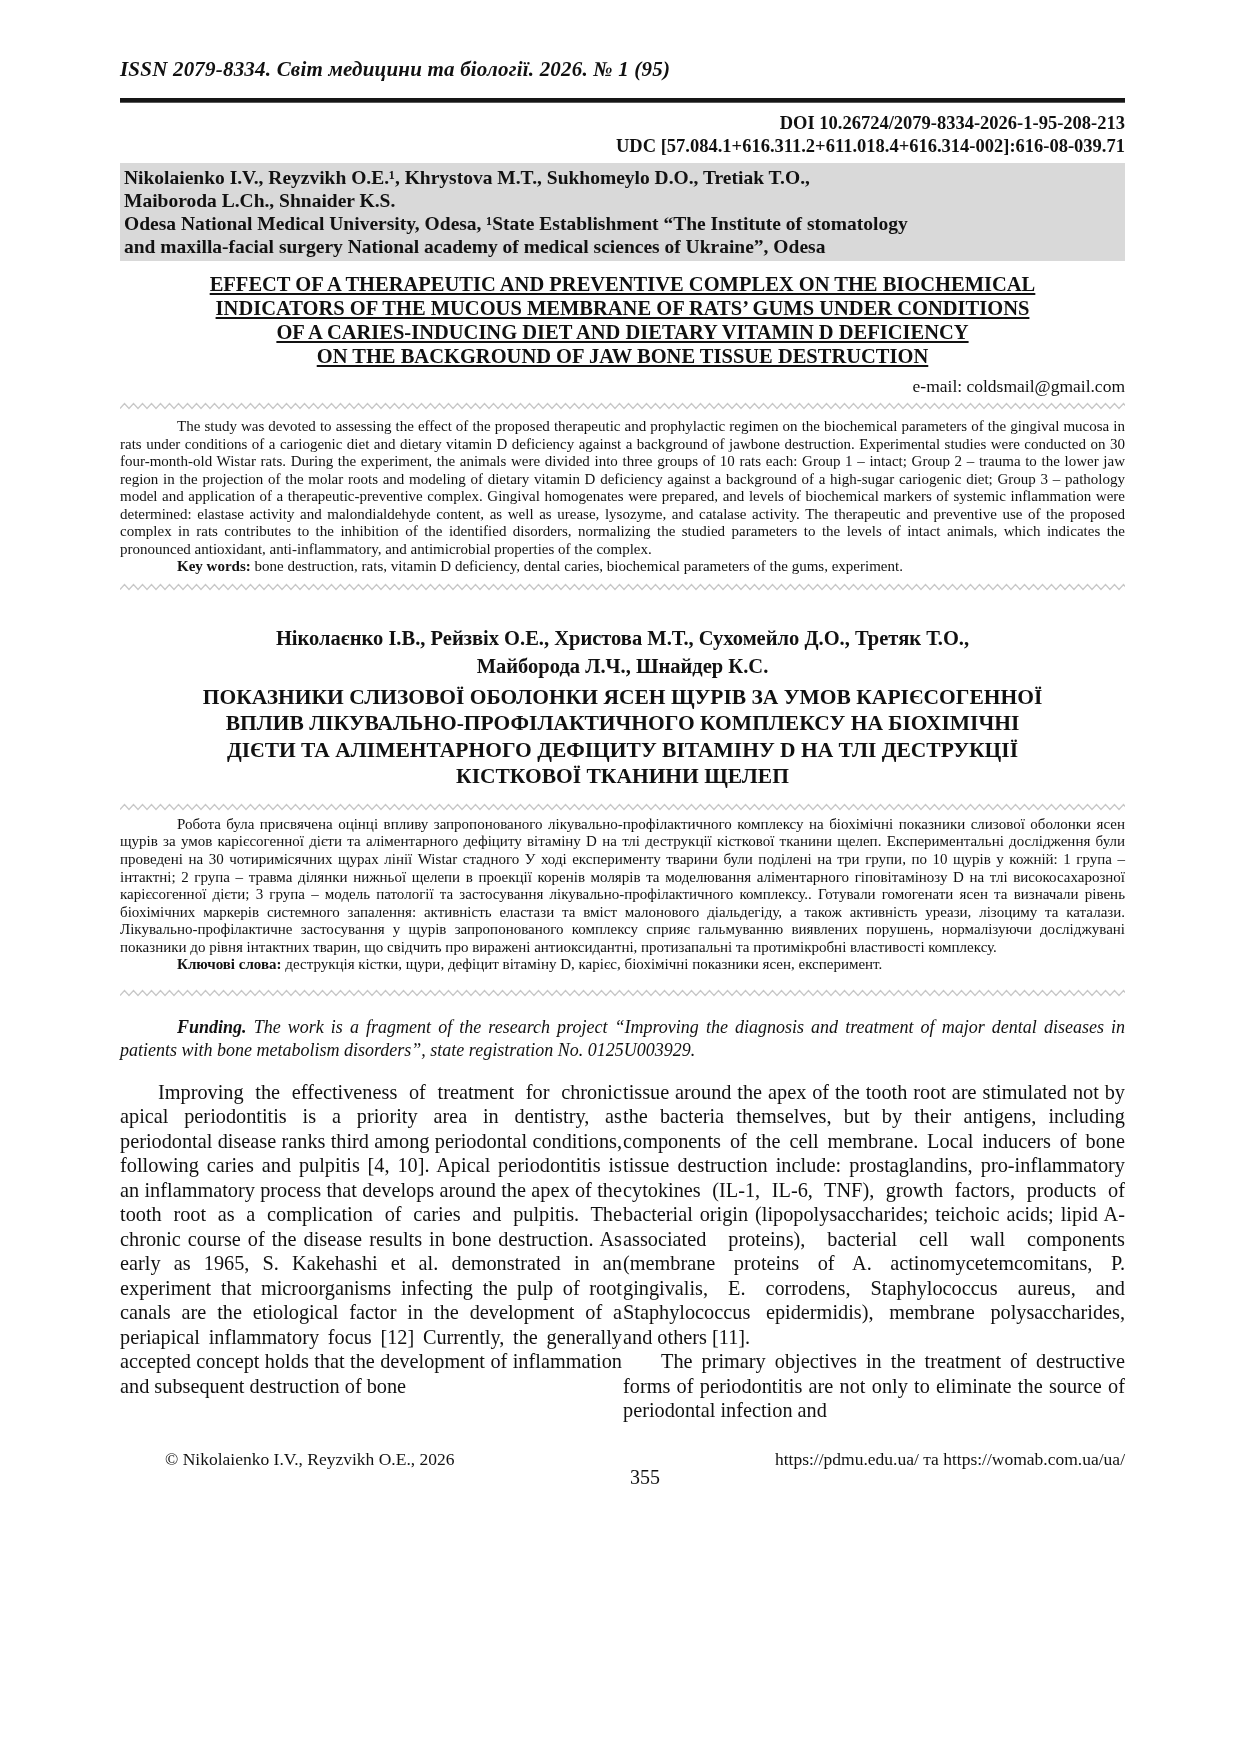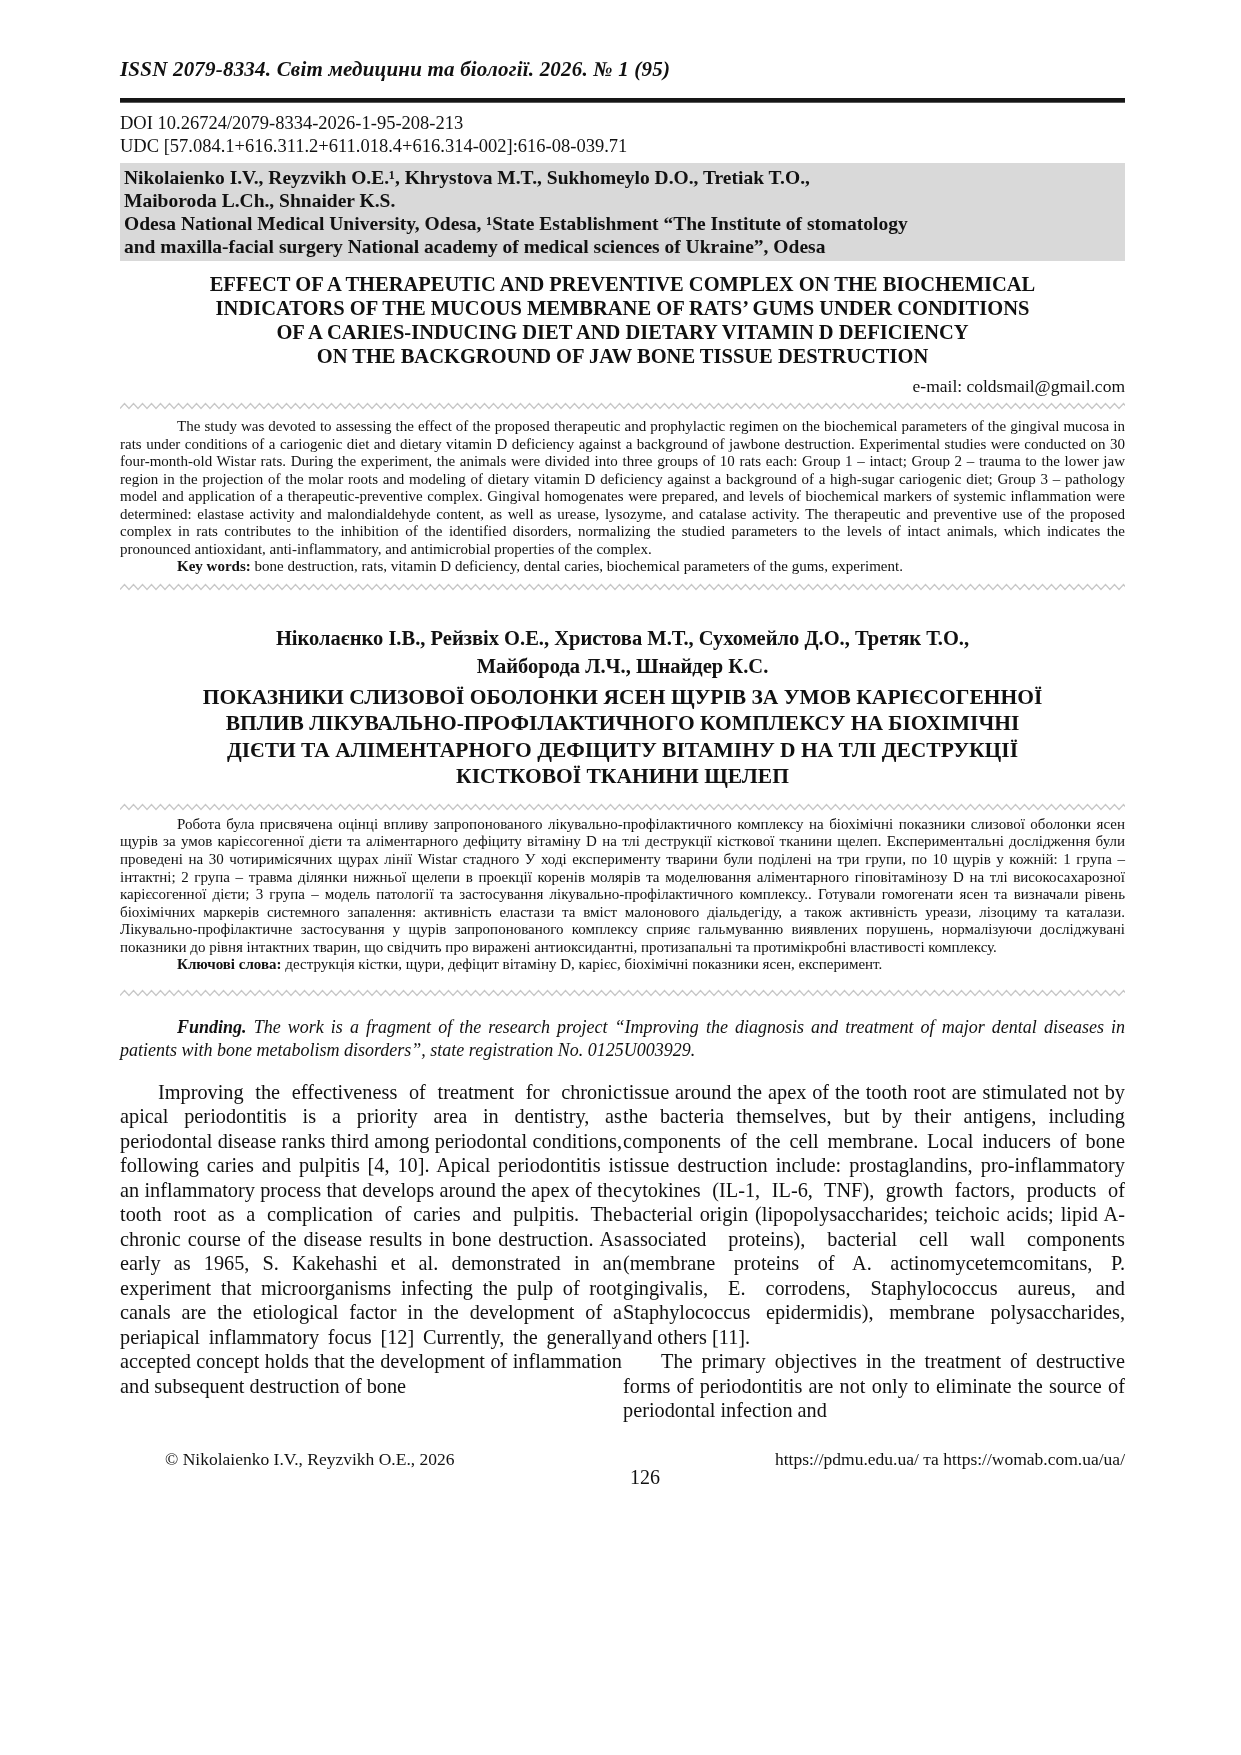--- a/index.html
+++ b/index.html
@@ -15,33 +15,33 @@
   .journal-header {
     font-size: 21px; font-weight: bold; font-style: italic;
     line-height: 26px; letter-spacing: 0.2px;
   }
   .header-rule {
     margin-top: 16px; height: 4px;
     background: var(--rule, #161616);
     border-bottom: 1px solid #5a5a5a;
   }
 
-  .id-block { margin-top: 9px; font-weight: normal; font-size: 18.5px; line-height: 23px; }
+  .id-block { margin-top: 9px; font-weight: bold; font-size: 18.5px; line-height: 23px; text-align: right; }
 
   .authors-en {
     margin-top: 5px;
     background: var(--highlight, #d9d9d9);
     text-align: left; font-weight: bold;
     font-size: 19.5px; line-height: 23px;
     padding: 3px 4px;
   }
 
   .title-en {
     margin-top: 11px; text-align: center; font-weight: bold;
-    font-size: 20.5px; line-height: 24px;
+    font-size: 20.5px; line-height: 24px; text-decoration: underline;
   }
 
   .email-line { margin-top: 8px; text-align: right; font-size: 17.5px; line-height: 20px; }
 
   .zigzag-wrap { margin-top: 5px; height: 10px; }
   .zigzag-wrap.sep2 { margin-top: 6px; }
   .zigzag-wrap.sep3 { margin-top: 12px; }
   .zigzag-wrap.sep4 { margin-top: 14px; }
   svg.zigzag { display: block; width: 100%; height: 10px; }
 
@@ -169,17 +169,17 @@
       <p>Improving the effectiveness of treatment for chronic apical periodontitis is a priority area in dentistry, as periodontal disease ranks third among periodontal conditions, following caries and pulpitis [4, 10]. Apical periodontitis is an inflammatory process that develops around the apex of the tooth root as a complication of caries and pulpitis. The chronic course of the disease results in bone destruction. As early as 1965, S. Kakehashi et al. demonstrated in an experiment that microorganisms infecting the pulp of root canals are the etiological factor in the development of a periapical inflammatory focus [12] Currently, the generally accepted concept holds that the development of inflammation and subsequent destruction of bone</p>
     </div>
     <div class="col">
       <p class="no-indent">tissue around the apex of the tooth root are stimulated not by the bacteria themselves, but by their antigens, including components of the cell membrane. Local inducers of bone tissue destruction include: prostaglandins, pro-inflammatory cytokines (IL-1, IL-6, TNF), growth factors, products of bacterial origin (lipopolysaccharides; teichoic acids; lipid A-associated proteins), bacterial cell wall components (membrane proteins of A. actinomycetemcomitans, P. gingivalis, E. corrodens, Staphylococcus aureus, and Staphylococcus epidermidis), membrane polysaccharides, and others [11].</p>
       <p>The primary objectives in the treatment of destructive forms of periodontitis are not only to eliminate the source of periodontal infection and</p>
     </div>
   </div>
 
   <div class="footer">
     <div class="copyright">©  Nikolaienko I.V., Reyzvikh O.E., 2026</div>
-    <div class="page-number">126</div>
+    <div class="page-number">355</div>
     <div class="links">https://pdmu.edu.ua/ та https://womab.com.ua/ua/</div>
   </div>
 
 </div>
 
 </body></html>

